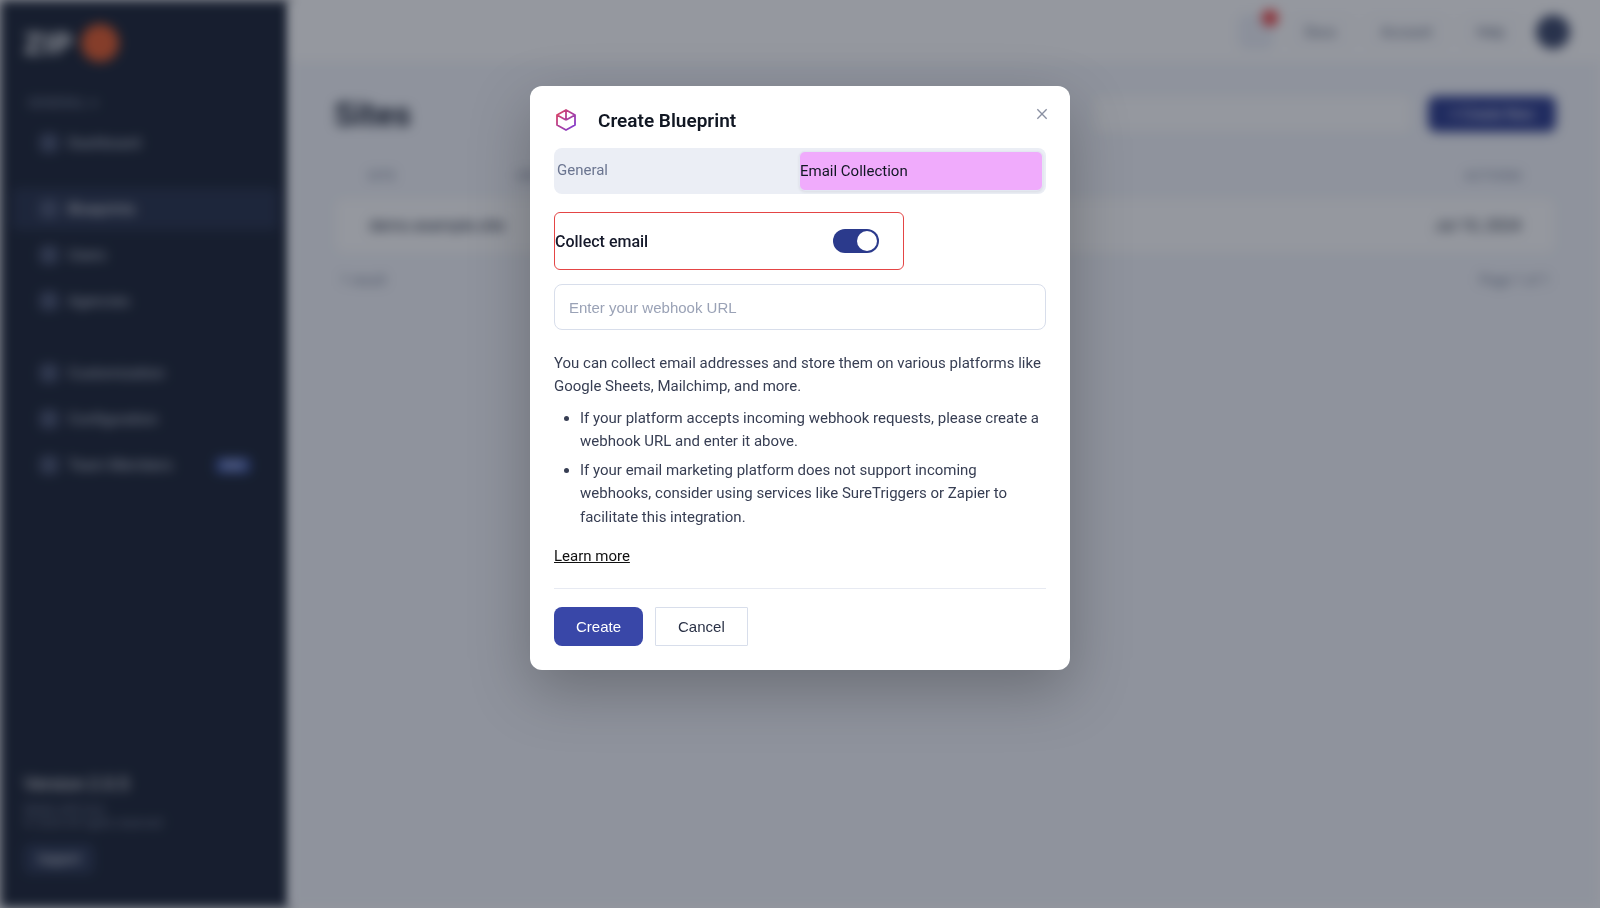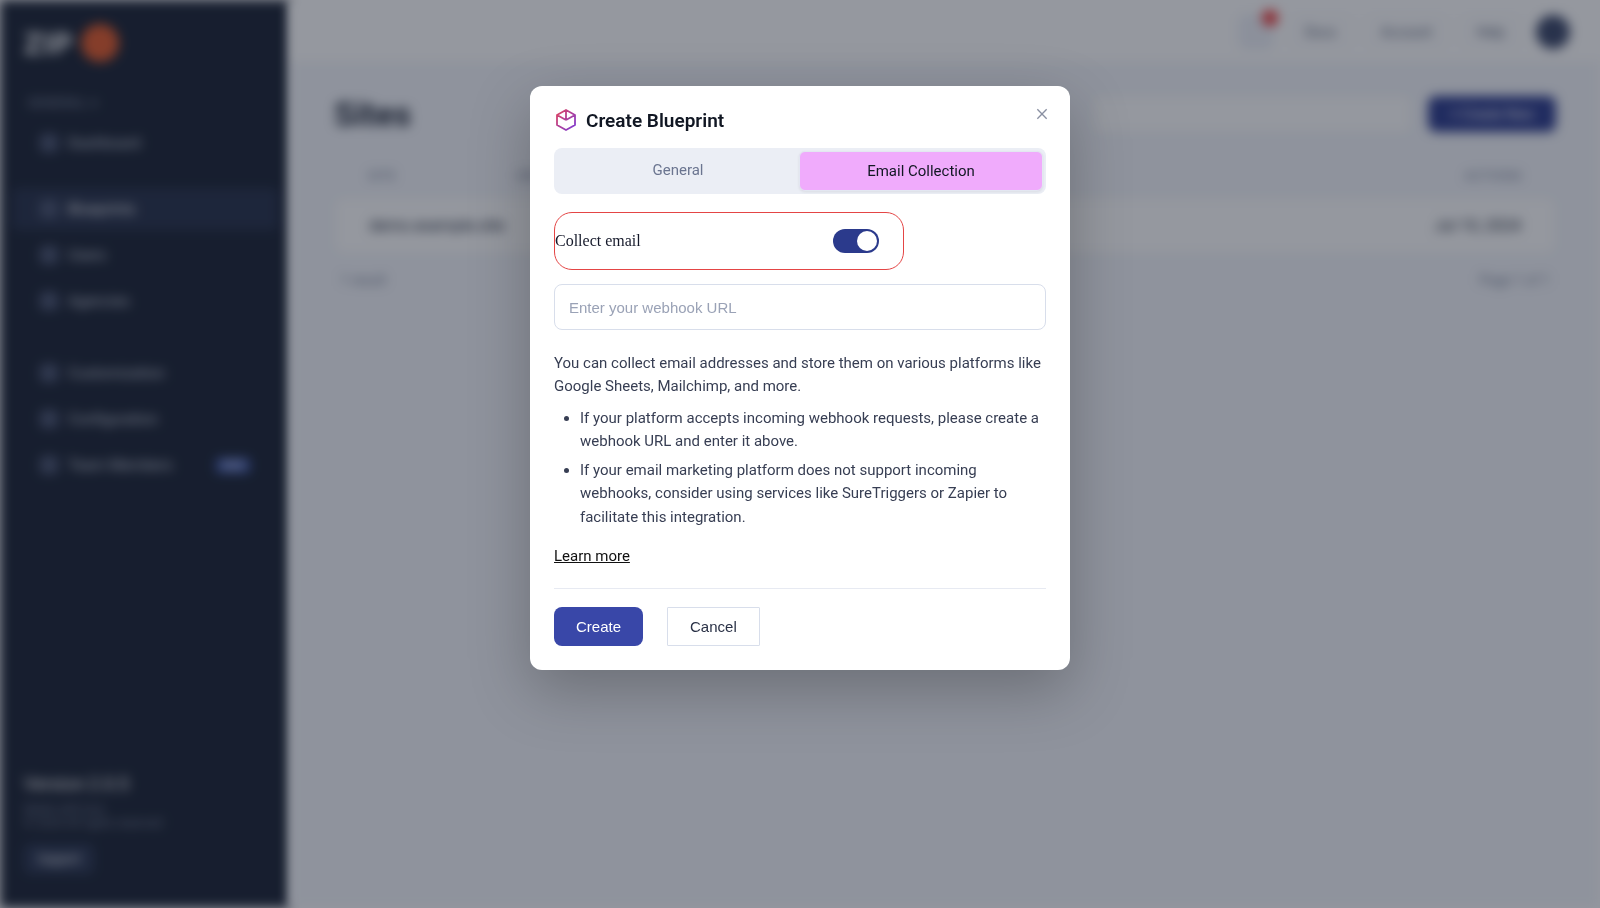--- a/index.html
+++ b/index.html
@@ -57,45 +57,44 @@
 
   
   .modal {
     width: 540px;
     background:#fff;
     border-radius:12px;
     box-shadow: 0 20px 60px rgba(0,0,0,0.25);
     padding: 22px 24px 24px;
     position:relative;
   }
-  .modal-header{ display:flex; align-items:center; gap:8px; margin-bottom:16px; }
+  .modal-header{ display:flex; align-items:center; gap:20px; margin-bottom:16px; }
   .modal-title{ font-size:19px; font-weight:650; color:#111723; }
   .close-btn{
     position:absolute; top:14px; right:14px;
     width:28px;height:28px; display:flex;align-items:center;justify-content:center;
     color:#8a90a2; cursor:pointer; border:none; background:transparent; font-size:18px;
   }
 
   .tabs{
     display:flex; background:#ebeef5; border-radius:8px; padding:3px; margin-bottom:18px;
   }
   .tab{
-    flex:1; text-align:center; padding:10px 0; font-size:15px; color:#6b7590; border-radius:6px; cursor:pointer;
+    flex:1; padding:10px 0; font-size:15px; color:#6b7590; border-radius:6px; cursor:pointer;
   }
   .tab.active{
     background:#f0abfc; color:#111723; box-shadow:0 1px 3px rgba(0,0,0,0.08); border:1px solid #e3e7f1;
   }
 
   .highlight-box{
     border:1.5px solid #e44545;
-    border-radius:18px;
+    border-radius:6px;
     padding: 6px 8px 6px 0;
     margin-bottom:14px;
     width: 350px;
-    font-family: Liberation Serif, serif;
   }
 
   .toggle-row{
     display:flex; align-items:center; justify-content:space-between;
     padding: 10px 16px 10px 0;
   }
   .toggle-label{ font-size:16px; color:#15192a; font-weight:500; }
 
   .switch{
     position:relative; width:46px; height:24px; border-radius:20px;
@@ -116,21 +115,21 @@
   }
   .text-input::placeholder{ color:#9aa2b6; }
 
   .help-text{ margin-top:22px; font-size:15px; color:#373e53; line-height:1.55;}
   .help-text ul{ list-style: disc; padding-left: 26px; margin-top:8px;}
   .help-text li{ margin:6px 0; }
   .learn-link{ display:inline-block; margin-top:10px; font-size:15px; color:#111; text-decoration:underline; cursor:pointer;}
 
   .divider{ height:1px; background:#e7eaf2; margin:20px 0 18px; }
 
-  .modal-actions{ display:flex; gap:24px; }
+  .modal-actions{ display:flex; gap:12px; }
   .btn-primary{
     padding:10px 22px; background:#3947a8; color:#fff; border:none; border-radius:8px;
     font-size:15px; cursor:pointer;
   }
   .btn-secondary{
     padding:10px 22px; background:#fff; color:#2a3146; border:1px solid #d8deeb; border-radius:1px;
     font-size:15px; cursor:pointer;
   }
 
   .cube-icon{ width:24px;height:24px; }

